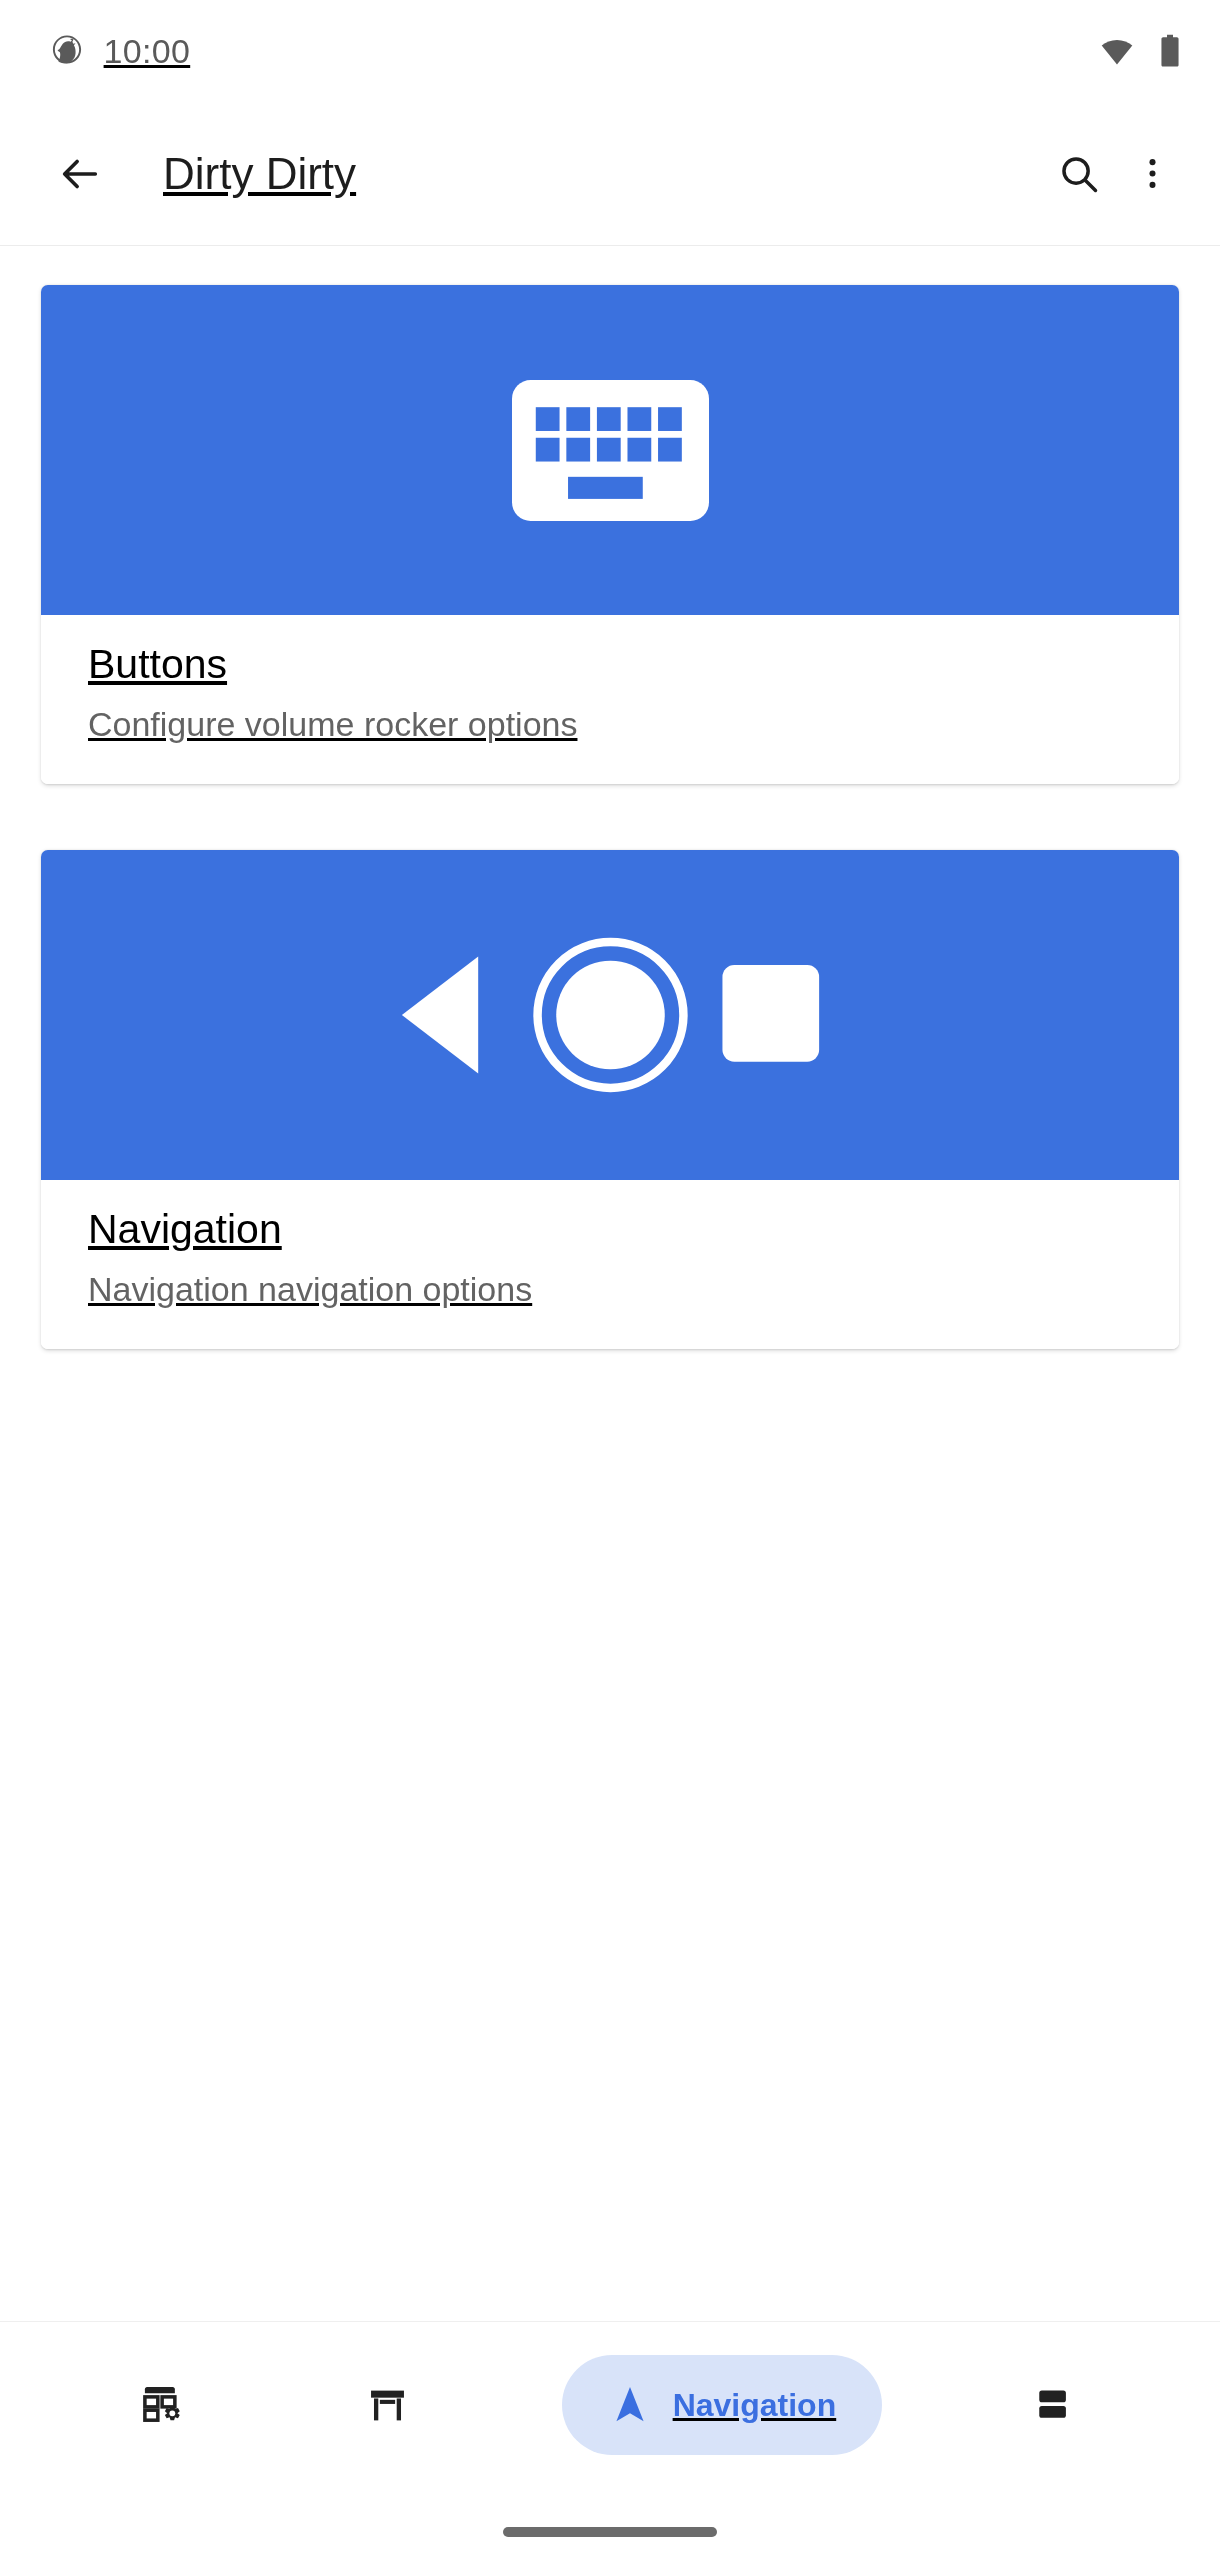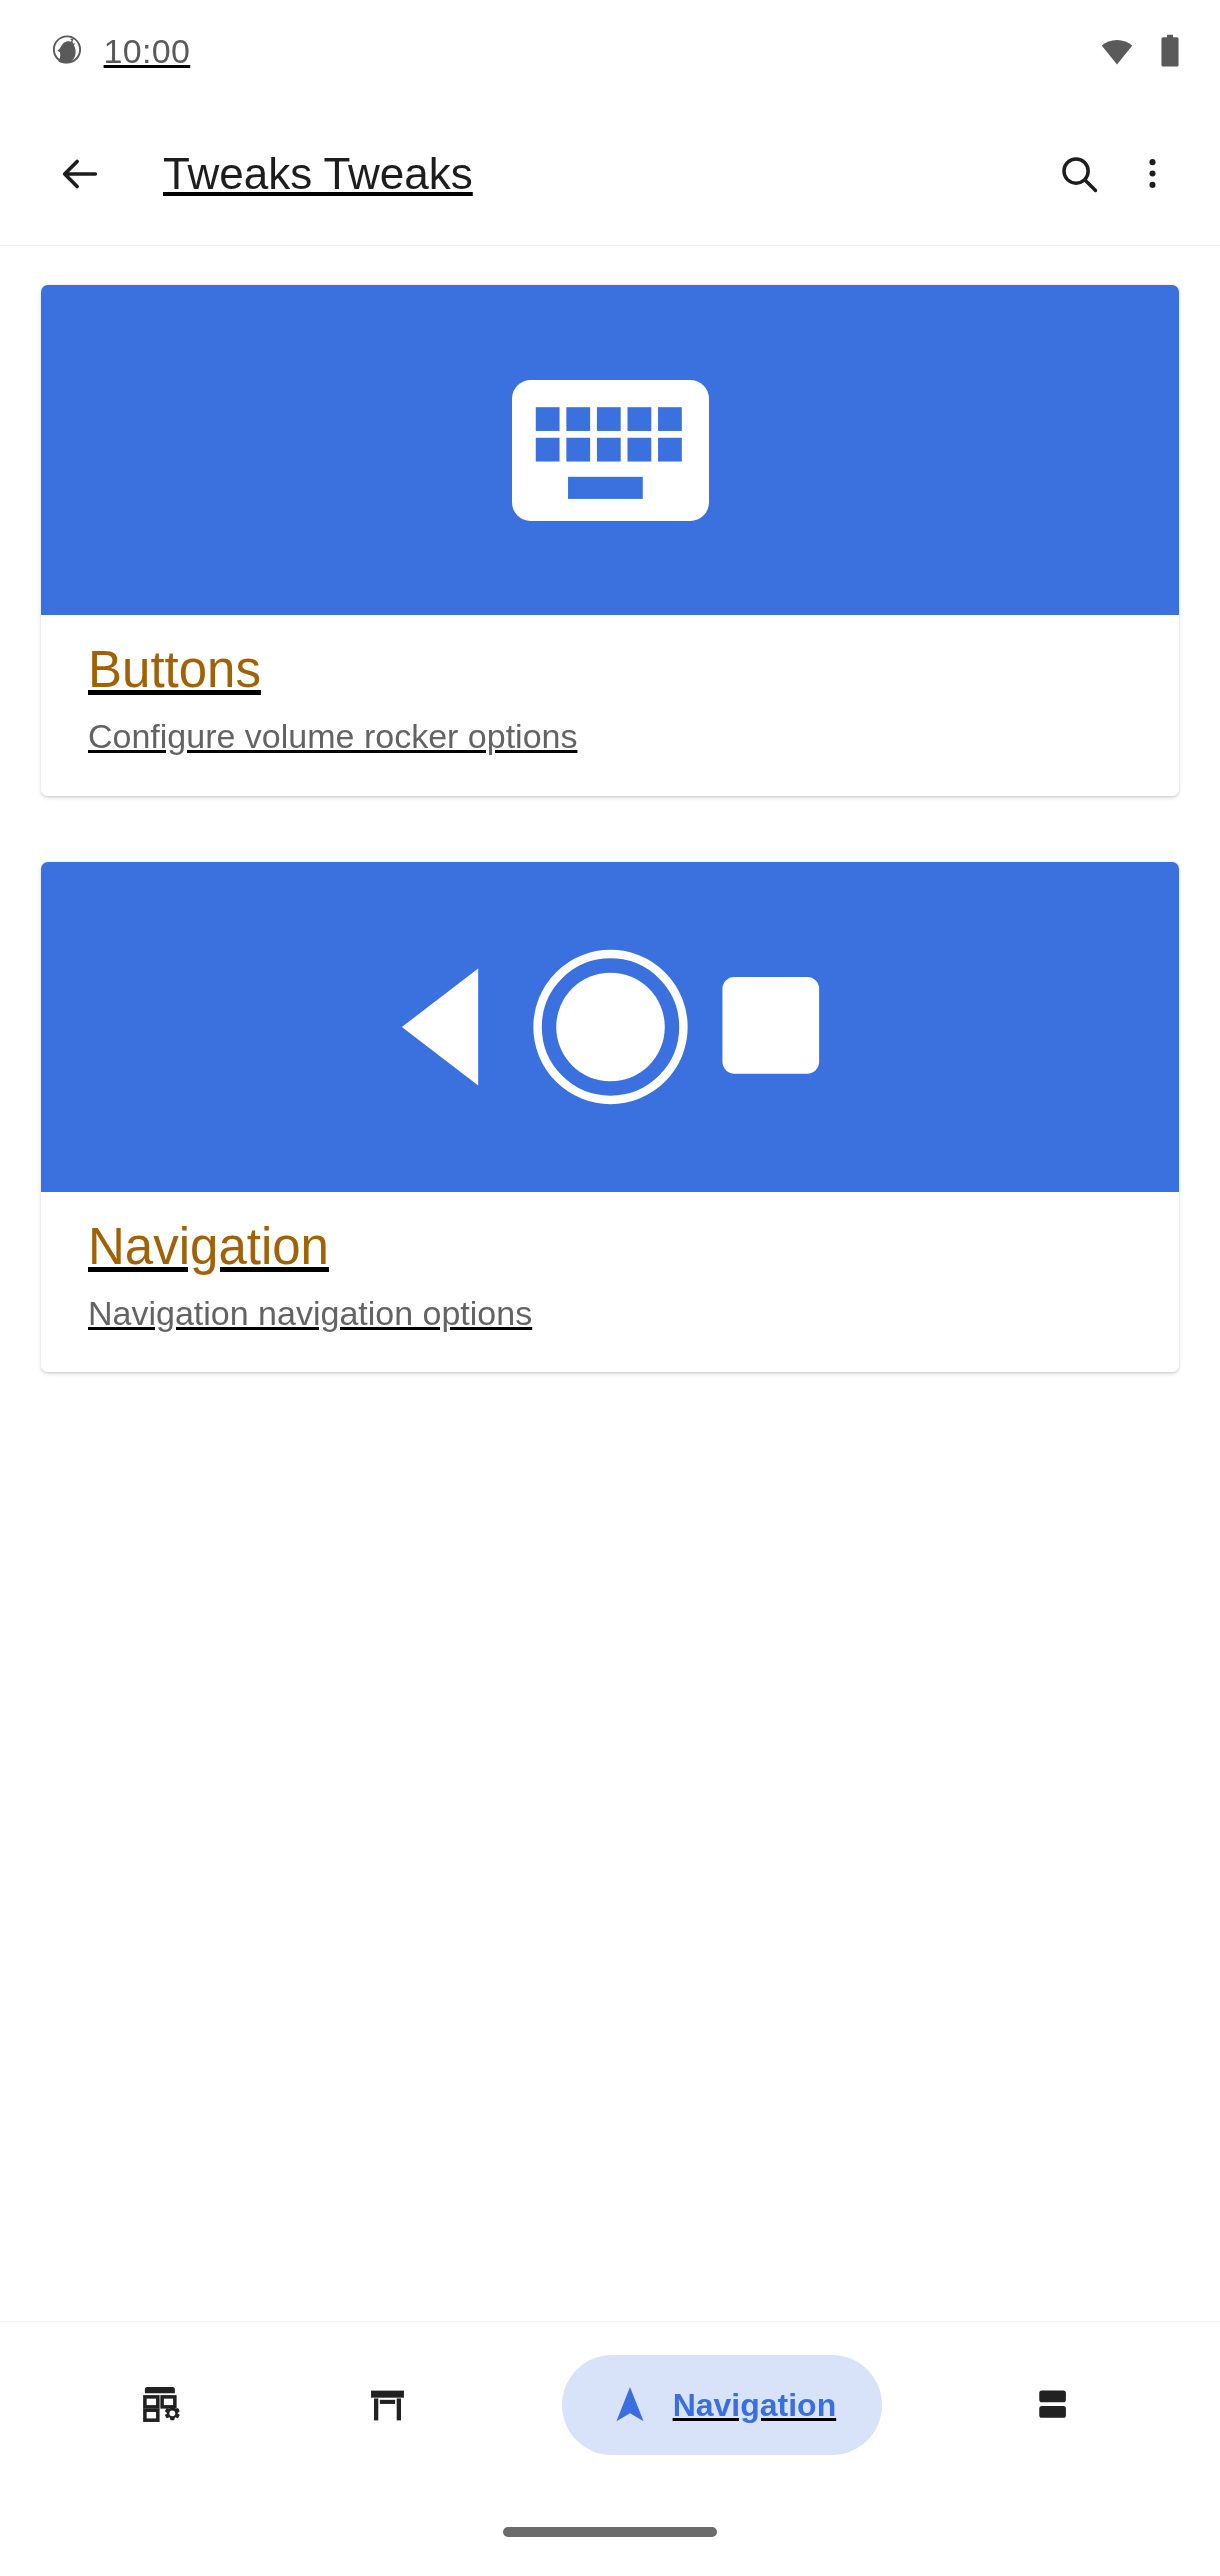--- a/index.html
+++ b/index.html
@@ -123,22 +123,22 @@
     background: #3b71de;
     display: flex;
     align-items: center;
     justify-content: center;
   }
   .card-body {
     padding: 25.4px 47px 39px 47px;
     background: #ffffff;
   }
   .card-title {
-    font-size: 51px;
-    color: #a16207;
+    font-size: 41px;
+    color: #000000;
     line-height: 1.18;
     font-weight: 400;
   }
   .card-subtitle {
     font-size: 34px;
     color: #636363;
     line-height: 1.2;
     margin-top: 15.3px;
     font-weight: 400;
   }
@@ -228,21 +228,21 @@
       </svg>
     </div>
   </div>
 
   <div class="app-bar">
     <div class="appbar-back">
       <svg viewBox="0 0 24 24">
         <path fill="none" stroke="#1d1d1d" stroke-width="1.9" stroke-linecap="round" stroke-linejoin="round" d="M20 12H4M10.5 5.5L4 12l6.5 6.5"></path>
       </svg>
     </div>
-    <div class="appbar-title">Tweaks Tweaks</div>
+    <div class="appbar-title">Dirty Dirty</div>
     <div class="appbar-spacer"></div>
     <div class="appbar-action search">
       <svg viewBox="0 0 24 24">
         <circle cx="10.4" cy="10.4" r="6.6" fill="none" stroke="#1d1d1d" stroke-width="1.9"></circle>
         <path d="M15.4 15.4L21 21" fill="none" stroke="#1d1d1d" stroke-width="1.9" stroke-linecap="round"></path>
       </svg>
     </div>
     <div class="appbar-action overflow">
       <svg viewBox="0 0 24 24">
         <circle cx="12" cy="5" r="1.85" fill="#1d1d1d"></circle>

